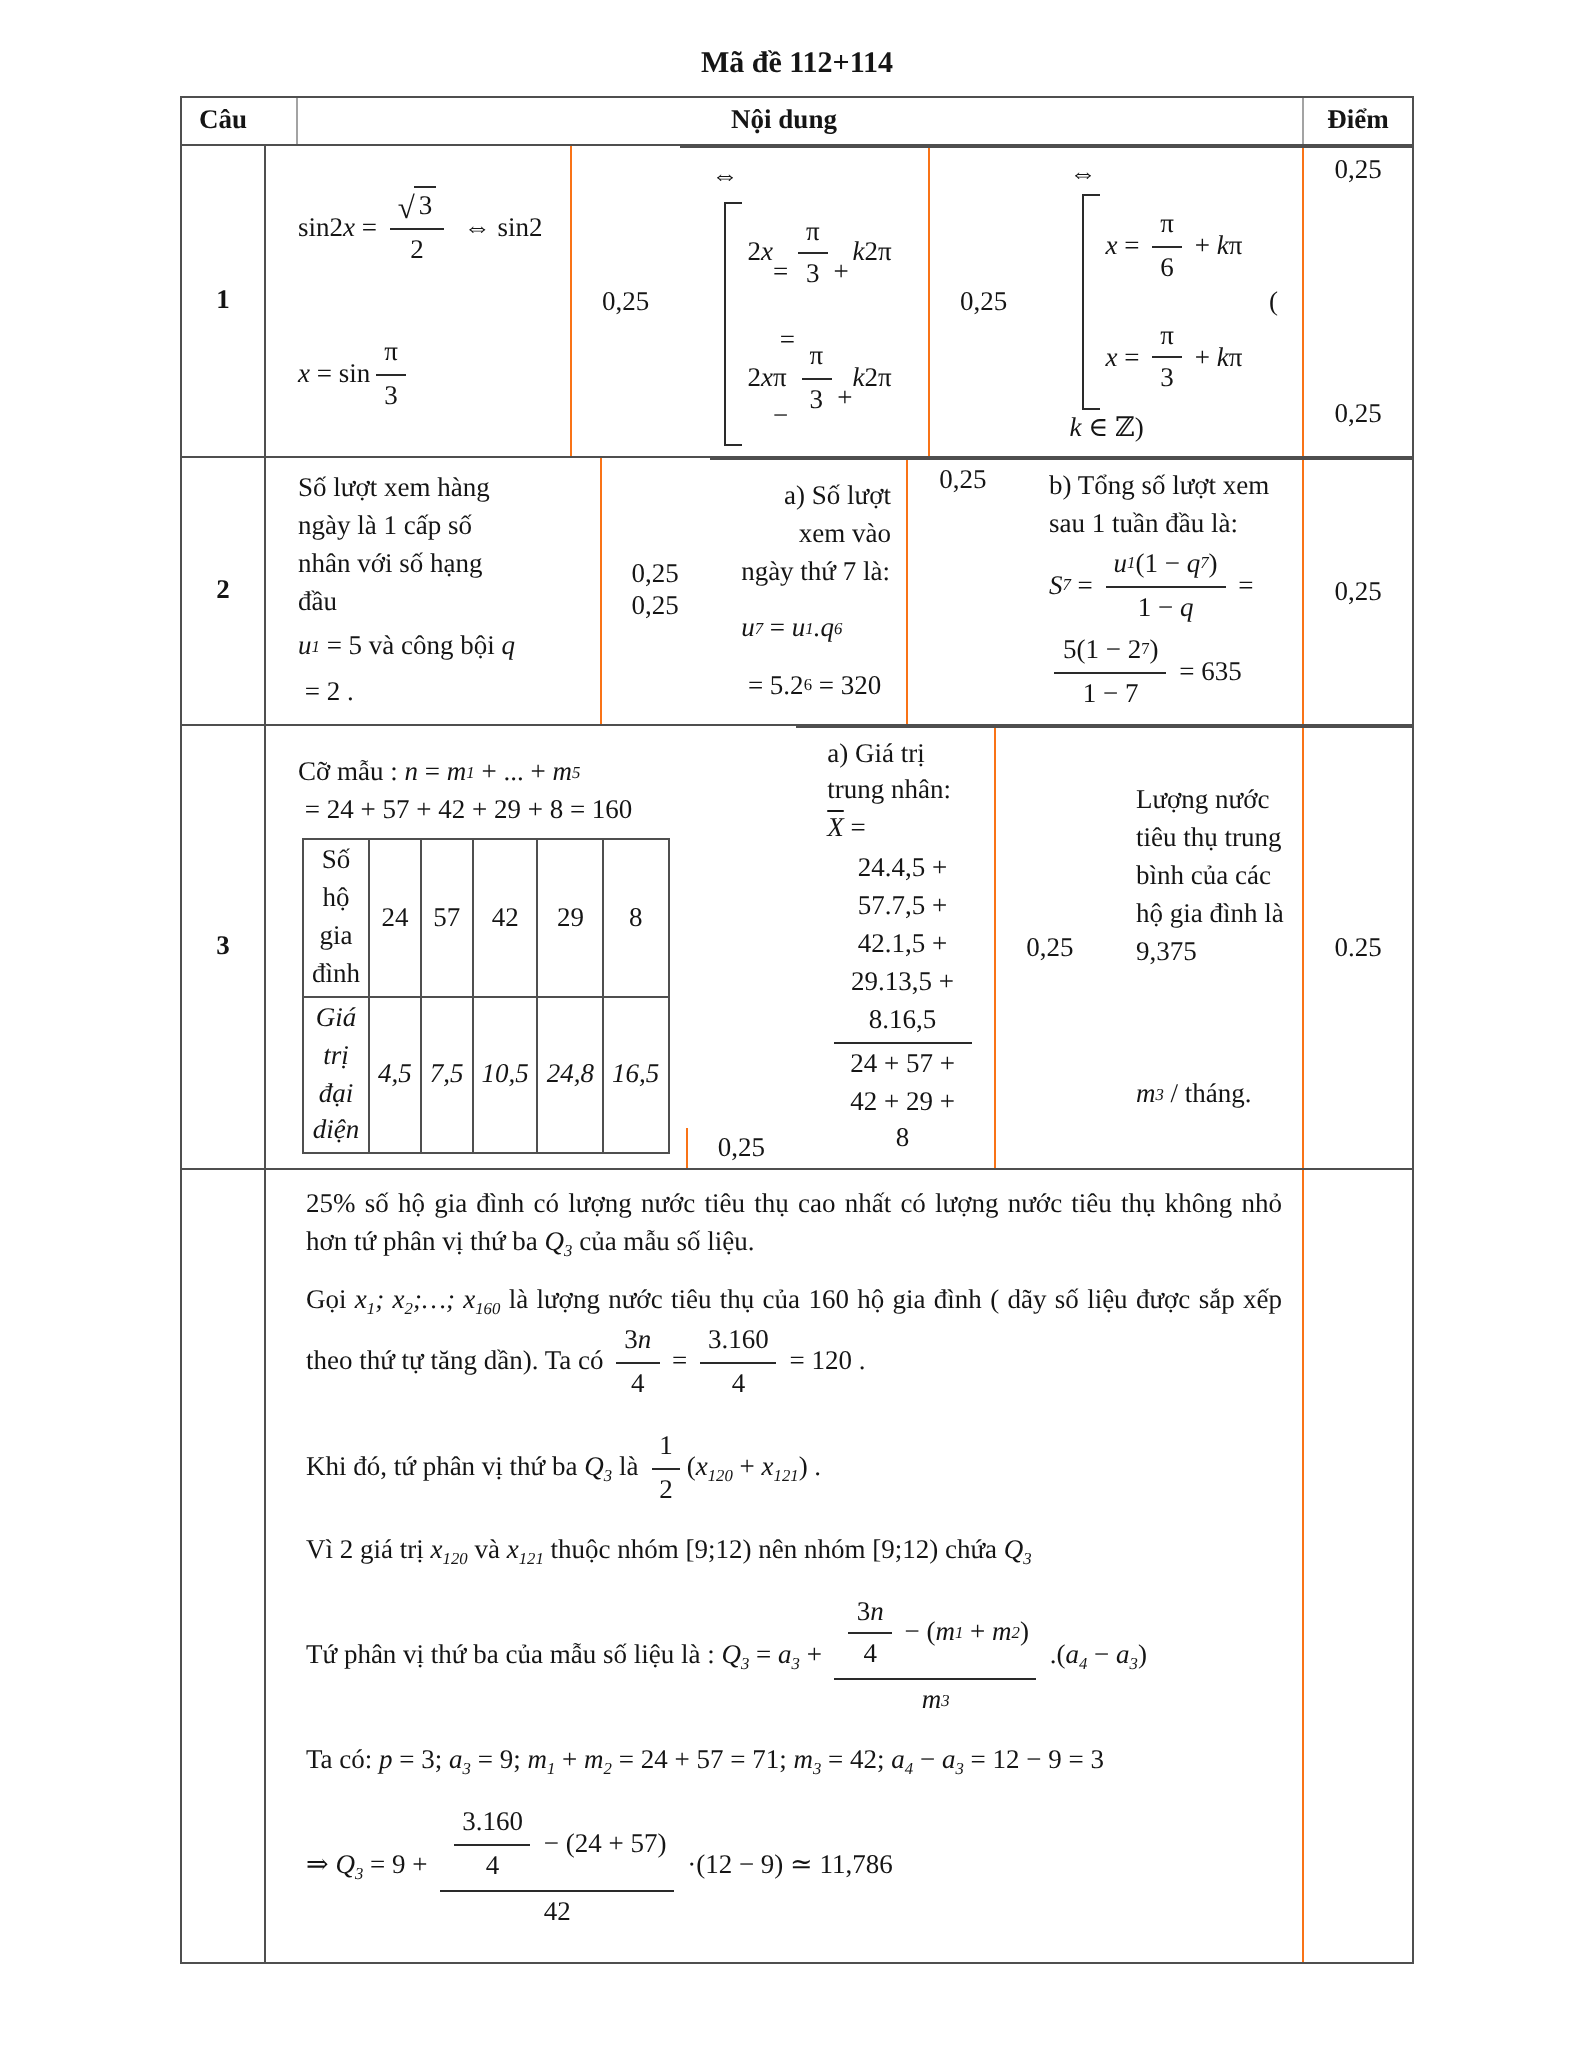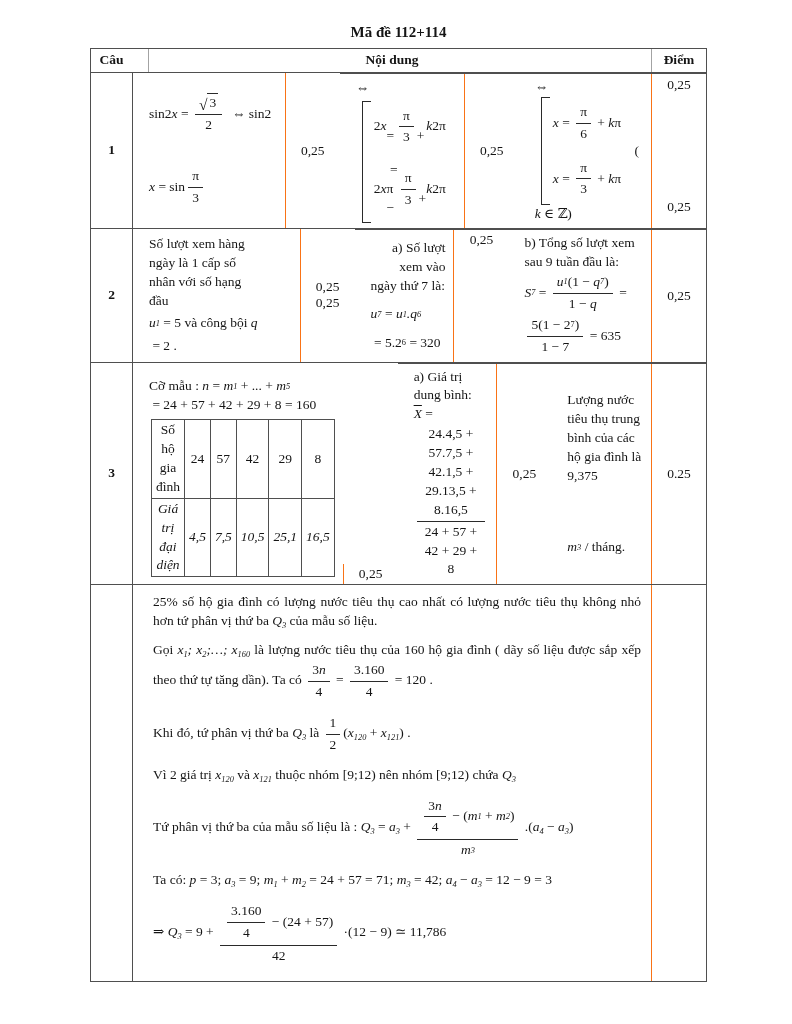--- a/index.html
+++ b/index.html
@@ -154,21 +154,21 @@
               <span> = 5.2</span>
               <span class="vsup">6</span>
               <span> = 320</span>
             </div>
           <div class="score top">
               <span>0,25</span>
             </div>
         </div>
         <div class="sub mh48">
           <div class="content math-line">
-              <span>b) Tổng số lượt xem sau 9 tuần đầu là: </span>
+              <span>b) Tổng số lượt xem sau 1 tuần đầu là: </span>
               <span class="it">S</span>
               <span class="vsub it">7</span>
               <span> = </span>
               <span class="frac"><span class="num"><span class="it">u</span><span class="vsub it">1</span><span>(1 − </span><span class="it">q</span><span class="vsup it">7</span><span>)</span></span><span class="den"><span>1 − </span><span class="it">q</span></span></span>
               <span> = </span>
               <span class="frac"><span class="num"><span>5(1 − 2</span><span class="vsup">7</span><span>)</span></span><span class="den"><span>1 − 7</span></span></span>
               <span> = 635</span>
             </div>
           <div class="score">
               <span>0,25</span>
@@ -201,33 +201,33 @@
                 <td>57</td>
                 <td>42</td>
                 <td>29</td>
                 <td>8</td>
               </tr>
               <tr class="lastrow">
                 <td class="fwide">Giá trị đại diện</td>
                 <td>4,5</td>
                 <td>7,5</td>
                 <td>10,5</td>
-                <td>25,1</td>
+                <td>24,8</td>
                 <td>16,5</td>
               </tr>
             </tbody>
               </table>
           </div>
           <div class="score">
               <span>0,25</span>
             </div>
         </div>
         <div class="sub mh42">
           <div class="content math-line">
-              <span>a) Giá trị dung bình: </span>
+              <span>a) Giá trị trung nhân: </span>
               <span class="over it"><span class="it">X</span></span>
               <span> = </span>
               <span class="frac"><span class="num"><span>24.4,5 + 57.7,5 + 42.1,5 + 29.13,5 + 8.16,5</span></span><span class="den"><span>24 + 57 + 42 + 29 + 8</span></span></span>
             </div>
           <div class="score">
               <span>0,25</span>
             </div>
         </div>
         <div class="sub mh20">
           <div class="content math-line" style="padding-top:1px;padding-bottom:1px;">

